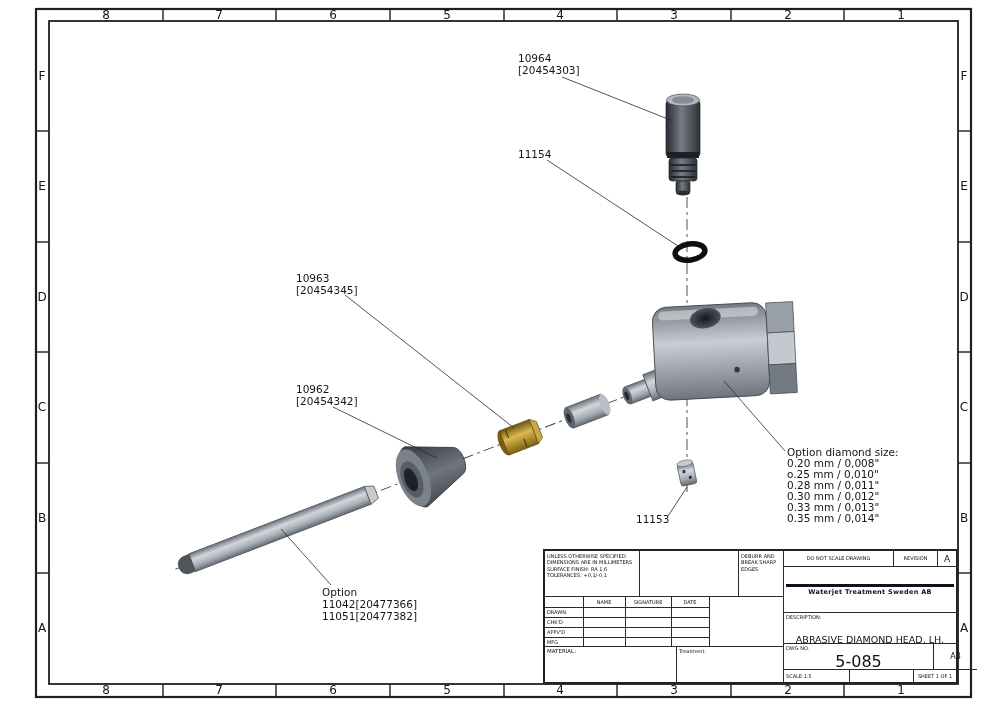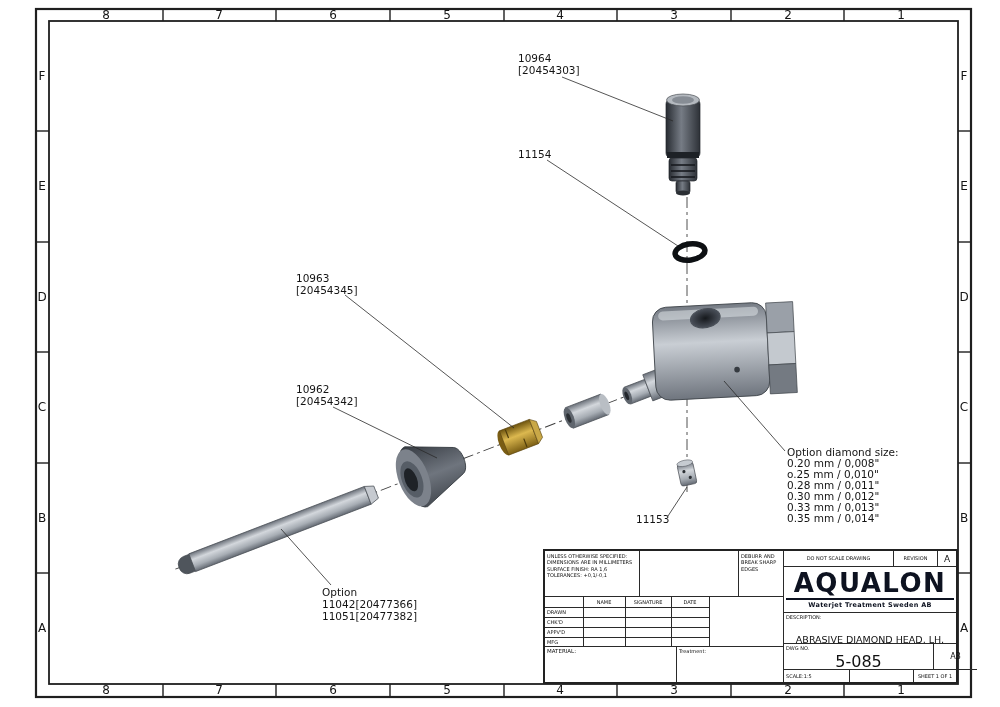--- a/index.html
+++ b/index.html
@@ -295,21 +295,20 @@
     <span>DO NOT SCALE DRAWING</span>
   </div>
   <div class="tb t5 center-mid" style="left:348px;top:0;width:44px;height:16px;border-left-width:1px;border-bottom-width:1px;">
     <span>REVISION</span>
   </div>
   <div class="tb center-mid" style="left:392px;top:0;width:19px;height:16px;border-left-width:1px;border-bottom-width:1px;font-size:9px;">
     <span>A</span>
   </div>
 
   <div class="tb logo-cell" style="left:238px;top:16px;width:173px;height:46px;border-left-width:1px;border-bottom-width:1px;">
-    <div class="logo-name">AQUALON</div>
     <div class="logo-rule"></div>
     <div class="logo-tagline">Waterjet Treatment Sweden AB</div>
   </div>
 
   <div class="tb" style="left:238px;top:62px;width:173px;height:31px;border-left-width:1px;border-bottom-width:1px;">
     <span class="cell-label">DESCRIPTION:</span>
     <div class="desc-line" style="margin-top:21px;">ABRASIVE DIAMOND HEAD, LH,</div>
     <div class="desc-line">SLPRO, 60K</div>
   </div>
 

